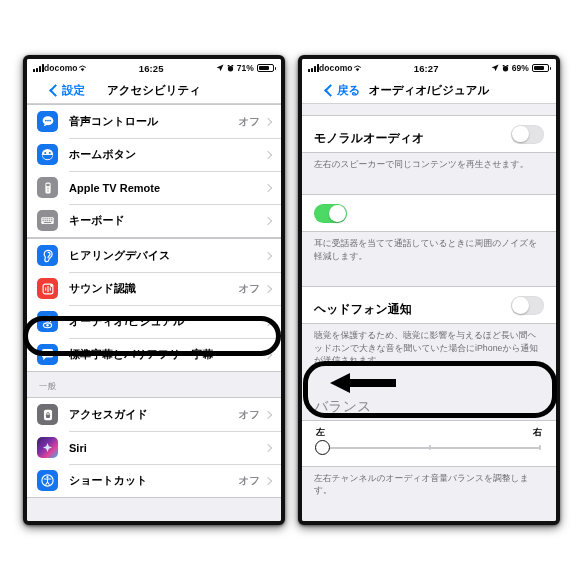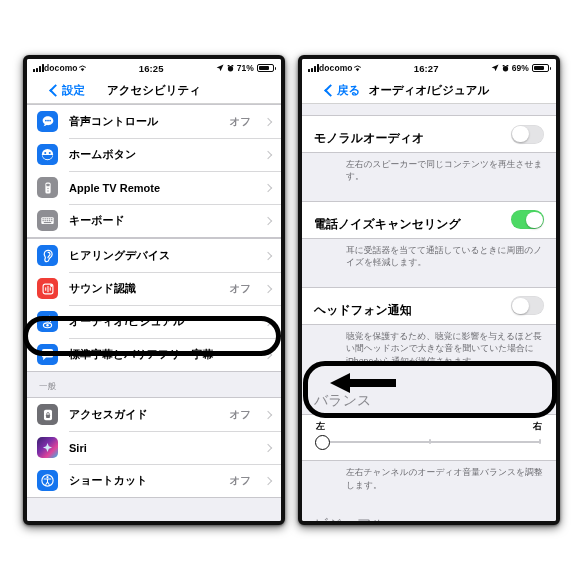--- a/index.html
+++ b/index.html
@@ -123,21 +123,21 @@
     color:#fff;
     position:relative;
     overflow:hidden;
   }
   .app-icon svg{display:block;}
   .row-label{
     flex:1;font-size:11px;font-weight:bold;color:#000;
     white-space:nowrap;overflow:hidden;
   }
   .row-value{
-    font-size:10.5px;color:#8a8a8f;margin-right:14px;font-weight:bold;
+    font-size:10.5px;color:#8a8a8f;margin-right:5px;font-weight:bold;
   }
   .chev{
     width:5px;height:5px;
     border-top:1.6px solid #c4c4c6;border-right:1.6px solid #c4c4c6;
     transform:rotate(45deg);
     flex:0 0 auto;margin-right:2px;
   }
 
   
   .spacer{height:11px;}
@@ -156,22 +156,21 @@
   }
   .toggle.on{background:#4cd964;}
   .toggle .knob{
     position:absolute;top:1.2px;left:1.2px;
     width:16.6px;height:16.6px;border-radius:50%;
     background:#fff;box-shadow:0 1px 2px rgba(0,0,0,.28);
   }
   .toggle.on .knob{left:auto;right:1.2px;}
   .footnote{
     font-size:8.8px;color:#6d6d72;line-height:1.42;
-    padding:5px 12px 18px 12px;
-    margin-left:32px;
+    padding:5px 12px 24px 12px;
   }
   .section-label{
     font-size:14px;color:#8a8a8f;
     padding:7px 12px 4px 12px;
   }
 
   
   .balance-cell{
     background:#fff;
     border-top:.5px solid #c8c7cc;
@@ -489,21 +488,20 @@
 
       <div class="cell">
         <span class="cell-label">モノラルオーディオ</span>
         <span class="toggle">
             <span class="knob"></span>
           </span>
       </div>
       <div class="footnote">左右のスピーカーで同じコンテンツを再生させます。</div>
 
       <div class="cell">
-        <span class="cell-label">電話ノイズキャンセリング</span>
         <span class="toggle on">
             <span class="knob"></span>
           </span>
       </div>
       <div class="footnote">耳に受話器を当てて通話しているときに周囲のノイズを軽減します。</div>
 
       <div class="cell">
         <span class="cell-label">ヘッドフォン通知</span>
         <span class="toggle">
             <span class="knob"></span>

